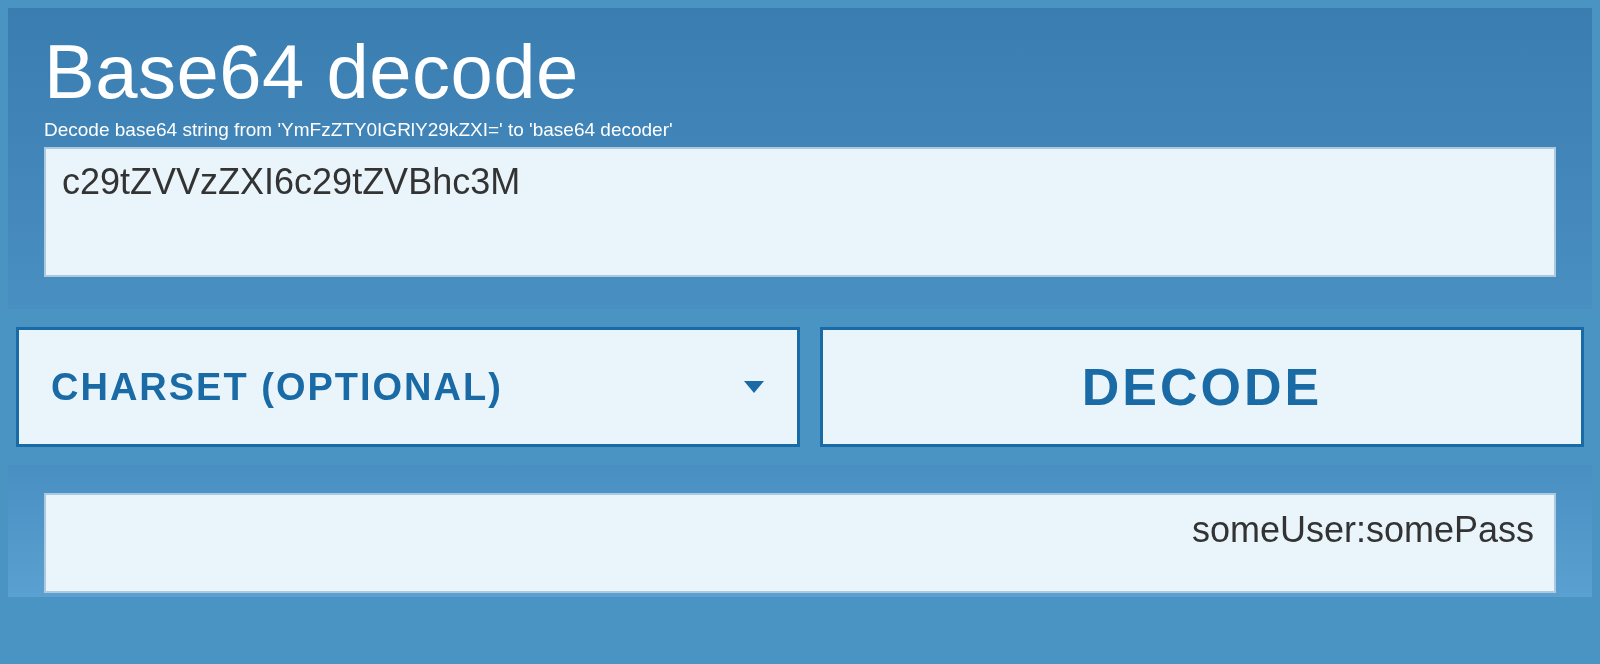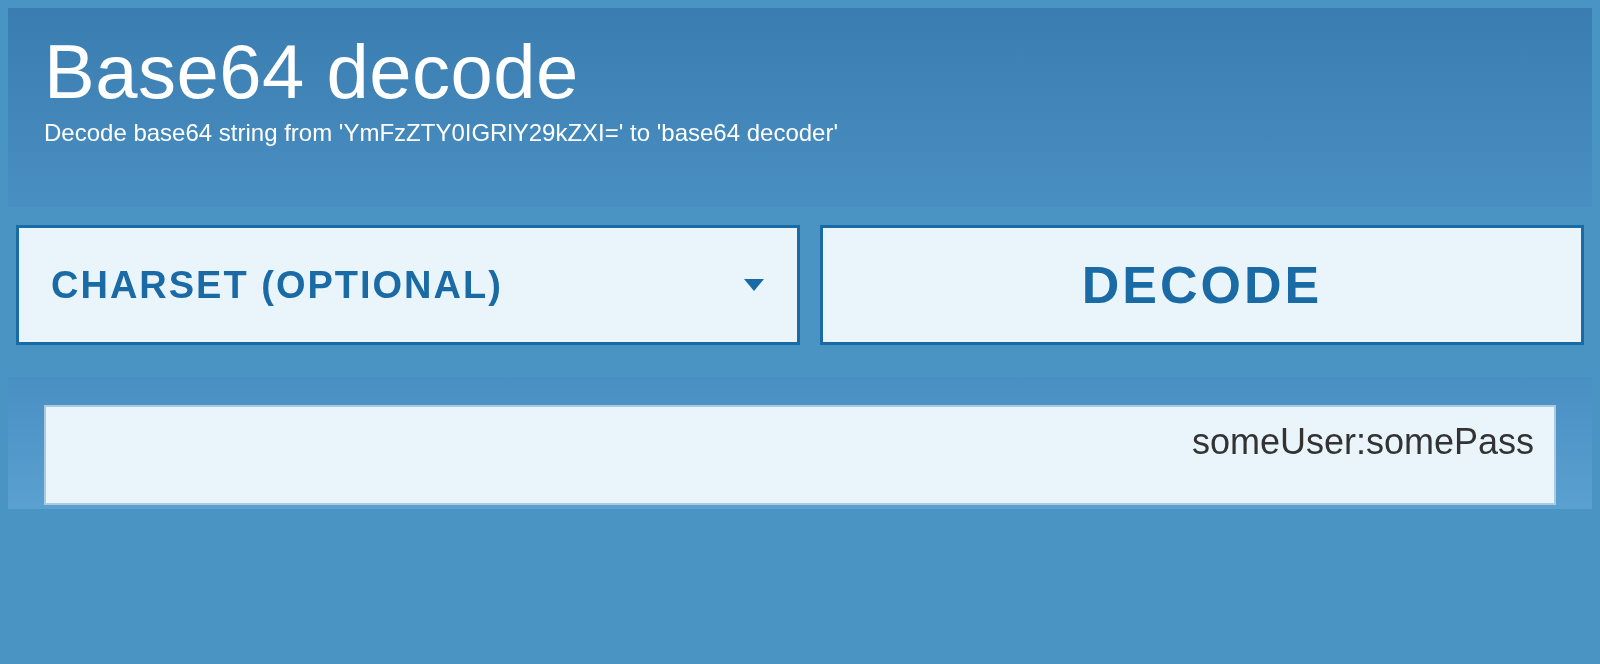--- a/index.html
+++ b/index.html
@@ -26,41 +26,41 @@
     }
     .title {
       color: #ffffff;
       font-size: 76px;
       font-weight: 300;
       letter-spacing: 0.5px;
       margin-bottom: 4px;
     }
     .subtitle {
       color: #ffffff;
-      font-size: 24px;
+      font-size: 19px;
       font-weight: 400;
-      margin-bottom: 32px;
+      margin-bottom: 6px;
     }
     .input-box {
       width: 100%;
       height: 130px;
       background: #eaf5fb;
       border: 2px solid #adc9df;
       padding: 12px 16px;
       font-size: 36px;
       font-family: Arial, Helvetica, sans-serif;
       color: #333333;
       resize: none;
       outline: none;
     }
     .controls-row {
       display: flex;
       gap: 20px;
       padding: 0 8px 0 8px;
-      margin-bottom: 32px;
+      margin-bottom: 18px;
     }
     .charset-wrap {
       flex: 0 0 50%;
       position: relative;
     }
     .charset-select {
       width: 100%;
       height: 120px;
       background: #eaf5fb;
       border: 3px solid #1a6aa5;
@@ -117,20 +117,21 @@
     }
   </style>
 </head>
 <body>
 
 <div class="outer">
 
   <div class="panel-top">
     <h1 class="title">Base64 decode</h1>
     <div class="subtitle">Decode base64 string from 'YmFzZTY0IGRlY29kZXI=' to 'base64 decoder'</div>
+    <textarea class="input-box" style="">c29tZVVzZXI6c29tZVBhc3M</textarea>
   </div>
 
   <div class="controls-row">
     <div class="charset-wrap">
       <select class="charset-select">
         <option>CHARSET (OPTIONAL)</option>
       </select>
       <div class="charset-arrow"></div>
     </div>
     <button class="decode-btn">DECODE</button>

